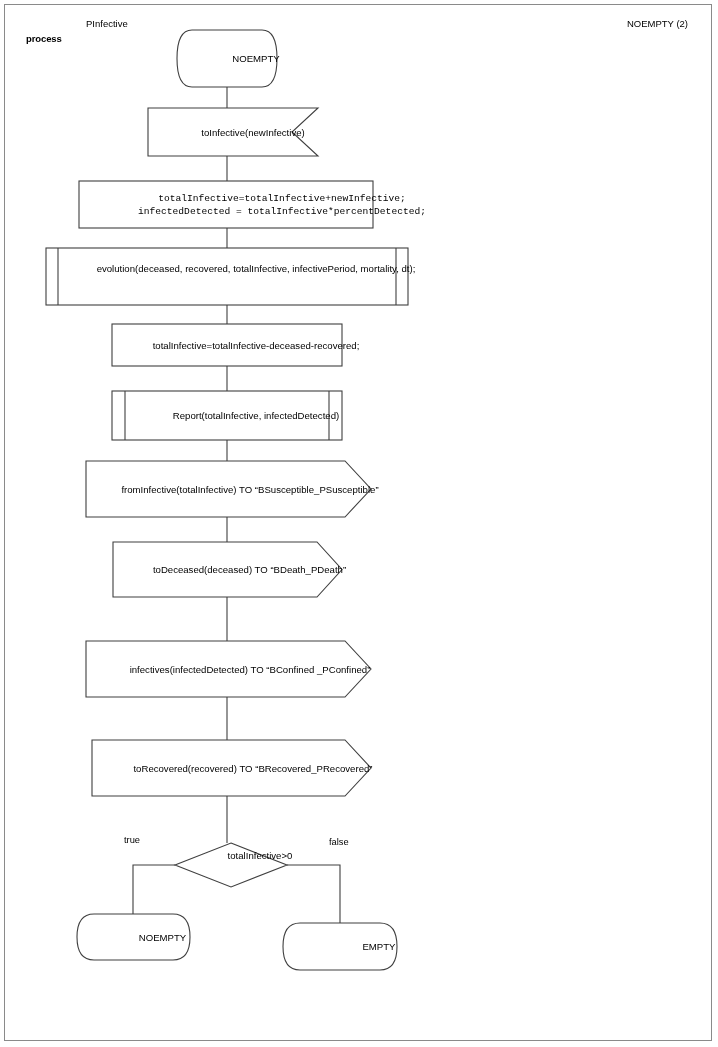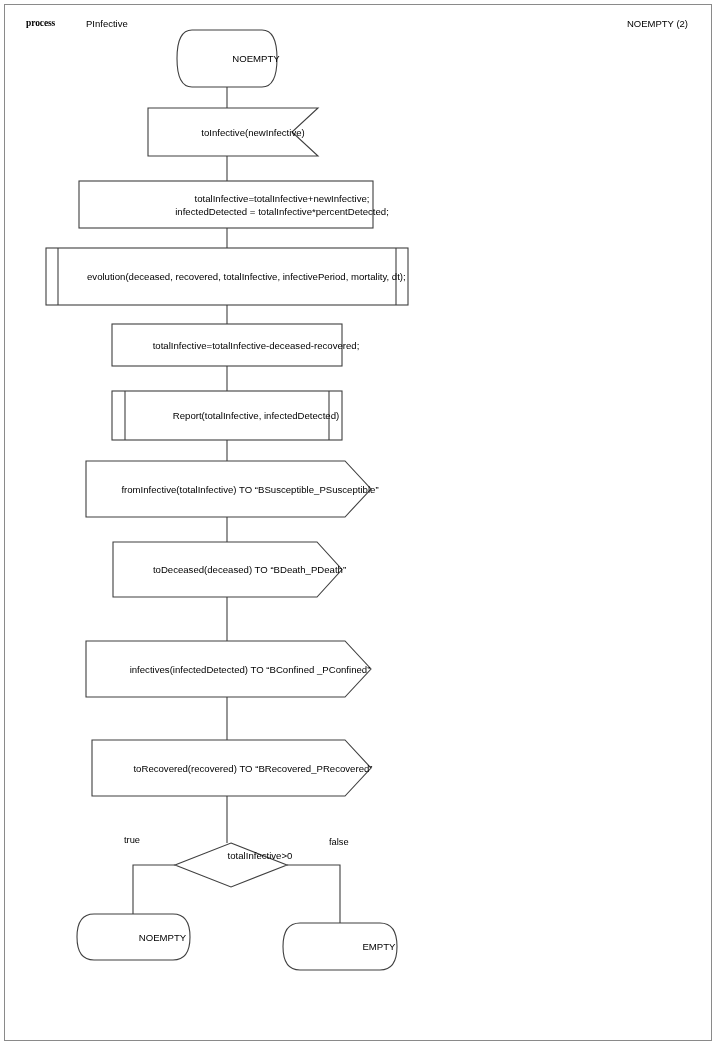--- a/index.html
+++ b/index.html
@@ -28,24 +28,23 @@
   }
   .hdr {
     position: absolute;
     font-size: 9.5px;
     color: #000000;
     white-space: nowrap;
     line-height: 1;
   }
   #hdr-process {
     left: 26px;
-    top: 19px;
+    top: 34px;
     font-weight: bold;
     letter-spacing: -0.1px;
-    font-family: Liberation Serif, serif;
   }
   #hdr-name {
     left: 86px;
     top: 19px;
   }
   #hdr-state {
     right: 30px;
     top: 19px;
     text-align: right;
     margin-left: 12px;
@@ -133,24 +132,24 @@
       <path d="M 94,914 L 173,914 Q 190,914 190,937 Q 190,960 173,960 L 94,960 Q 77,960 77,937 Q 77,914 94,914 Z"></path>
 
       <path d="M 300,923 L 380,923 Q 397,923 397,946.5 Q 397,970 380,970 L 300,970 Q 283,970 283,946.5 Q 283,923 300,923 Z"></path>
     </g>
   </svg>
 
   <div class="node-text" style="left:177px; top:52px; width:100px;">NOEMPTY</div>
 
   <div class="node-text" style="left:148px; top:126px; width:152px;">toInfective(newInfective)</div>
 
-  <div class="node-text" style="left:79px; top:192px; width:348px;">totalInfective=totalInfective+newInfective;
+  <div class="node-text" style="left:79px; top:192px; width:348px;font-family:Liberation Mono, monospace;">totalInfective=totalInfective+newInfective;
 infectedDetected = totalInfective*percentDetected;</div>
 
-  <div class="node-text" style="left:58px; top:270px; width:338px; text-align:left;">evolution(deceased, recovered, totalInfective, infectivePeriod, mortality, dt);</div>
+  <div class="node-text" style="left:58px; top:262px; width:338px; text-align:center;">evolution(deceased, recovered, totalInfective, infectivePeriod, mortality, dt);</div>
 
   <div class="node-text" style="left:112px; top:339px; width:230px;">totalInfective=totalInfective-deceased-recovered;</div>
 
   <div class="node-text" style="left:125px; top:409px; width:204px;">Report(totalInfective, infectedDetected)</div>
 
   <div class="node-text" style="left:86px; top:483px; width:270px;">fromInfective(totalInfective) TO “BSusceptible_PSusceptible”</div>
 
   <div class="node-text" style="left:113px; top:563px; width:215px;">toDeceased(deceased) TO “BDeath_PDeath”</div>
 
   <div class="node-text" style="left:86px; top:663px; width:270px;">infectives(infectedDetected) TO “BConfined _PConfined”</div>

